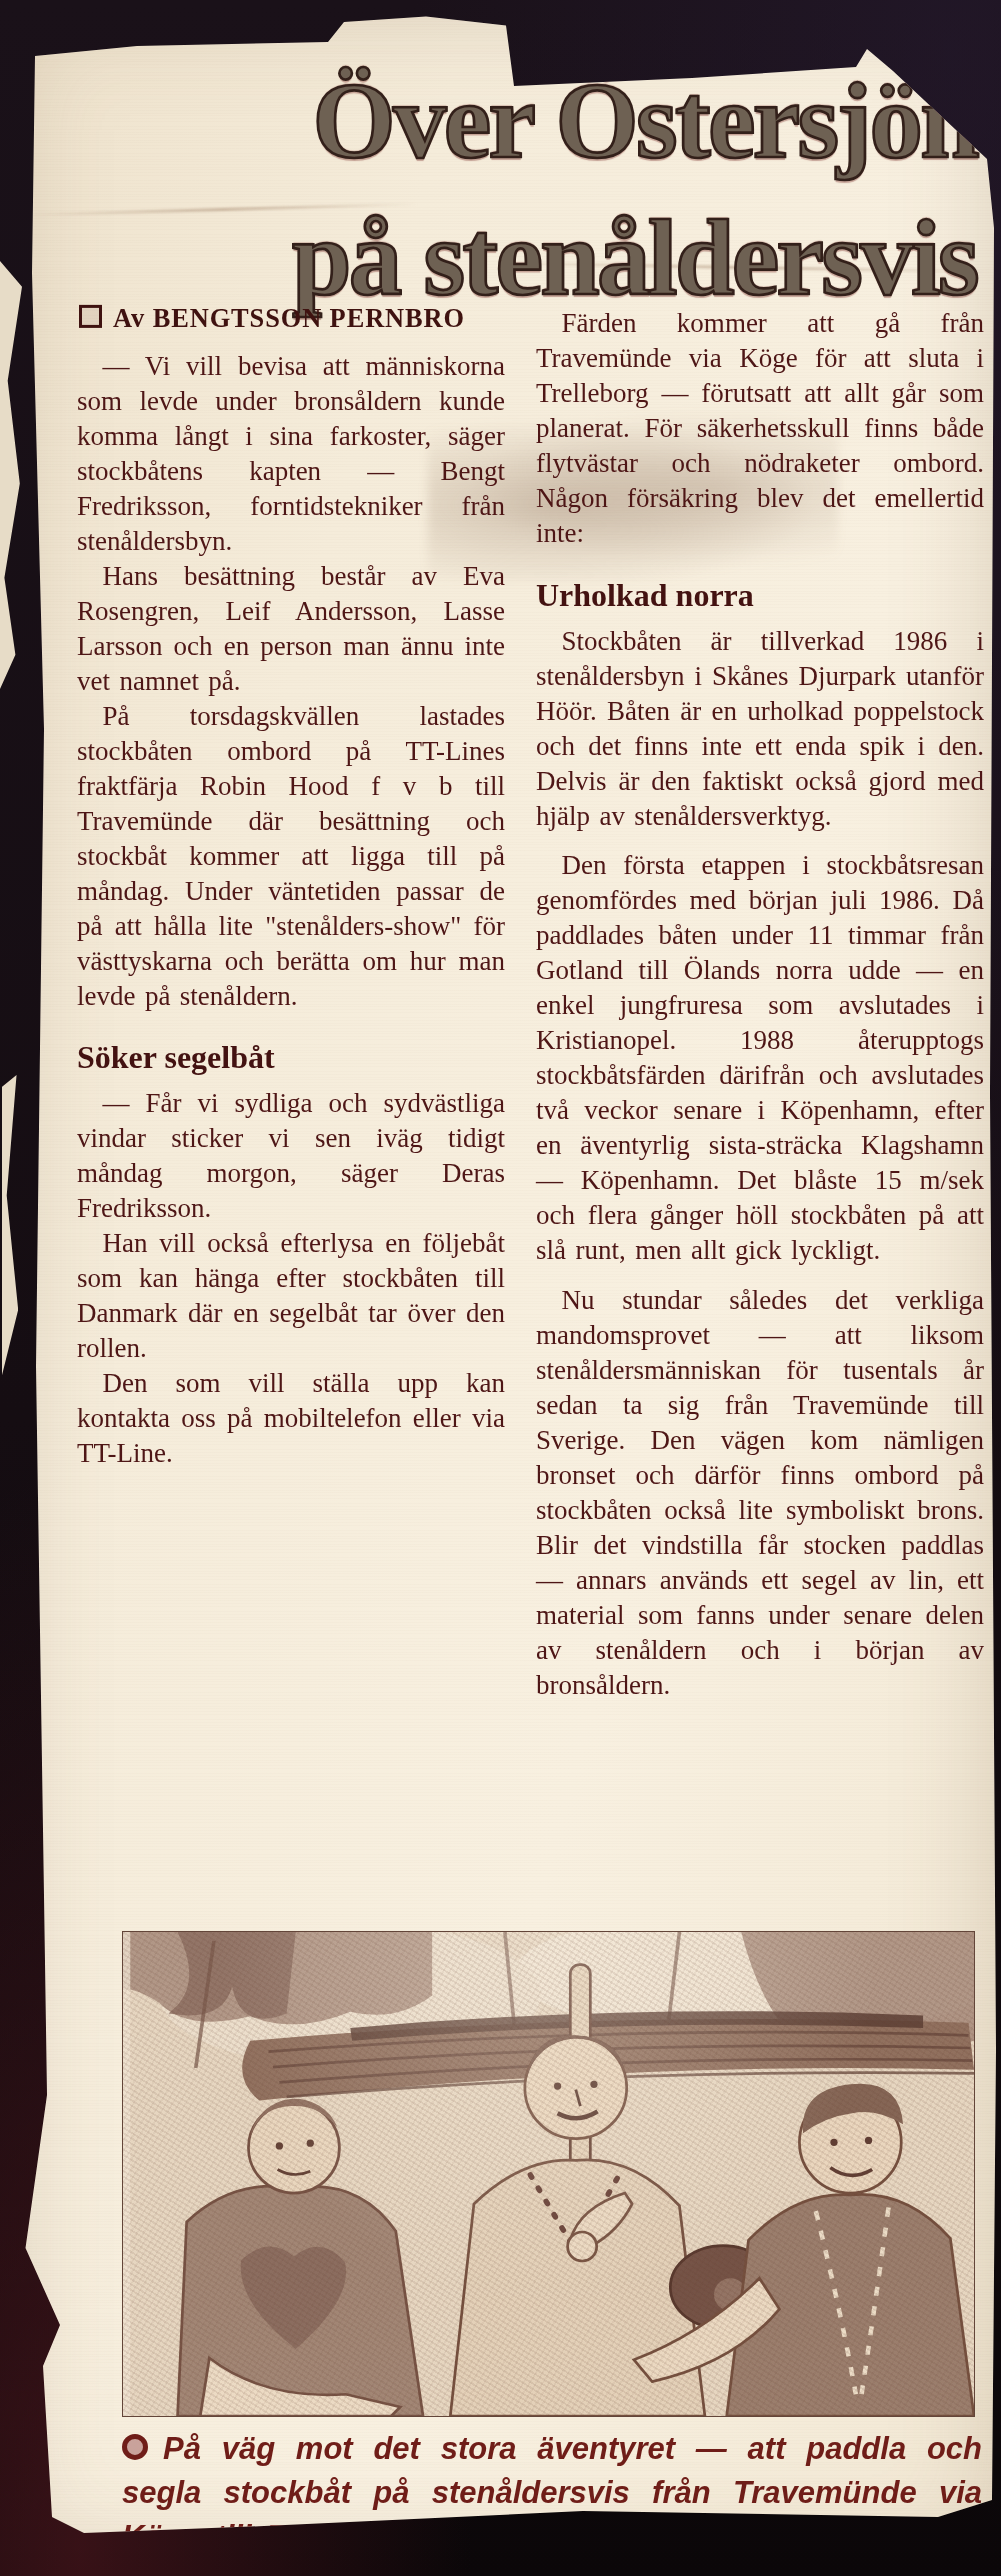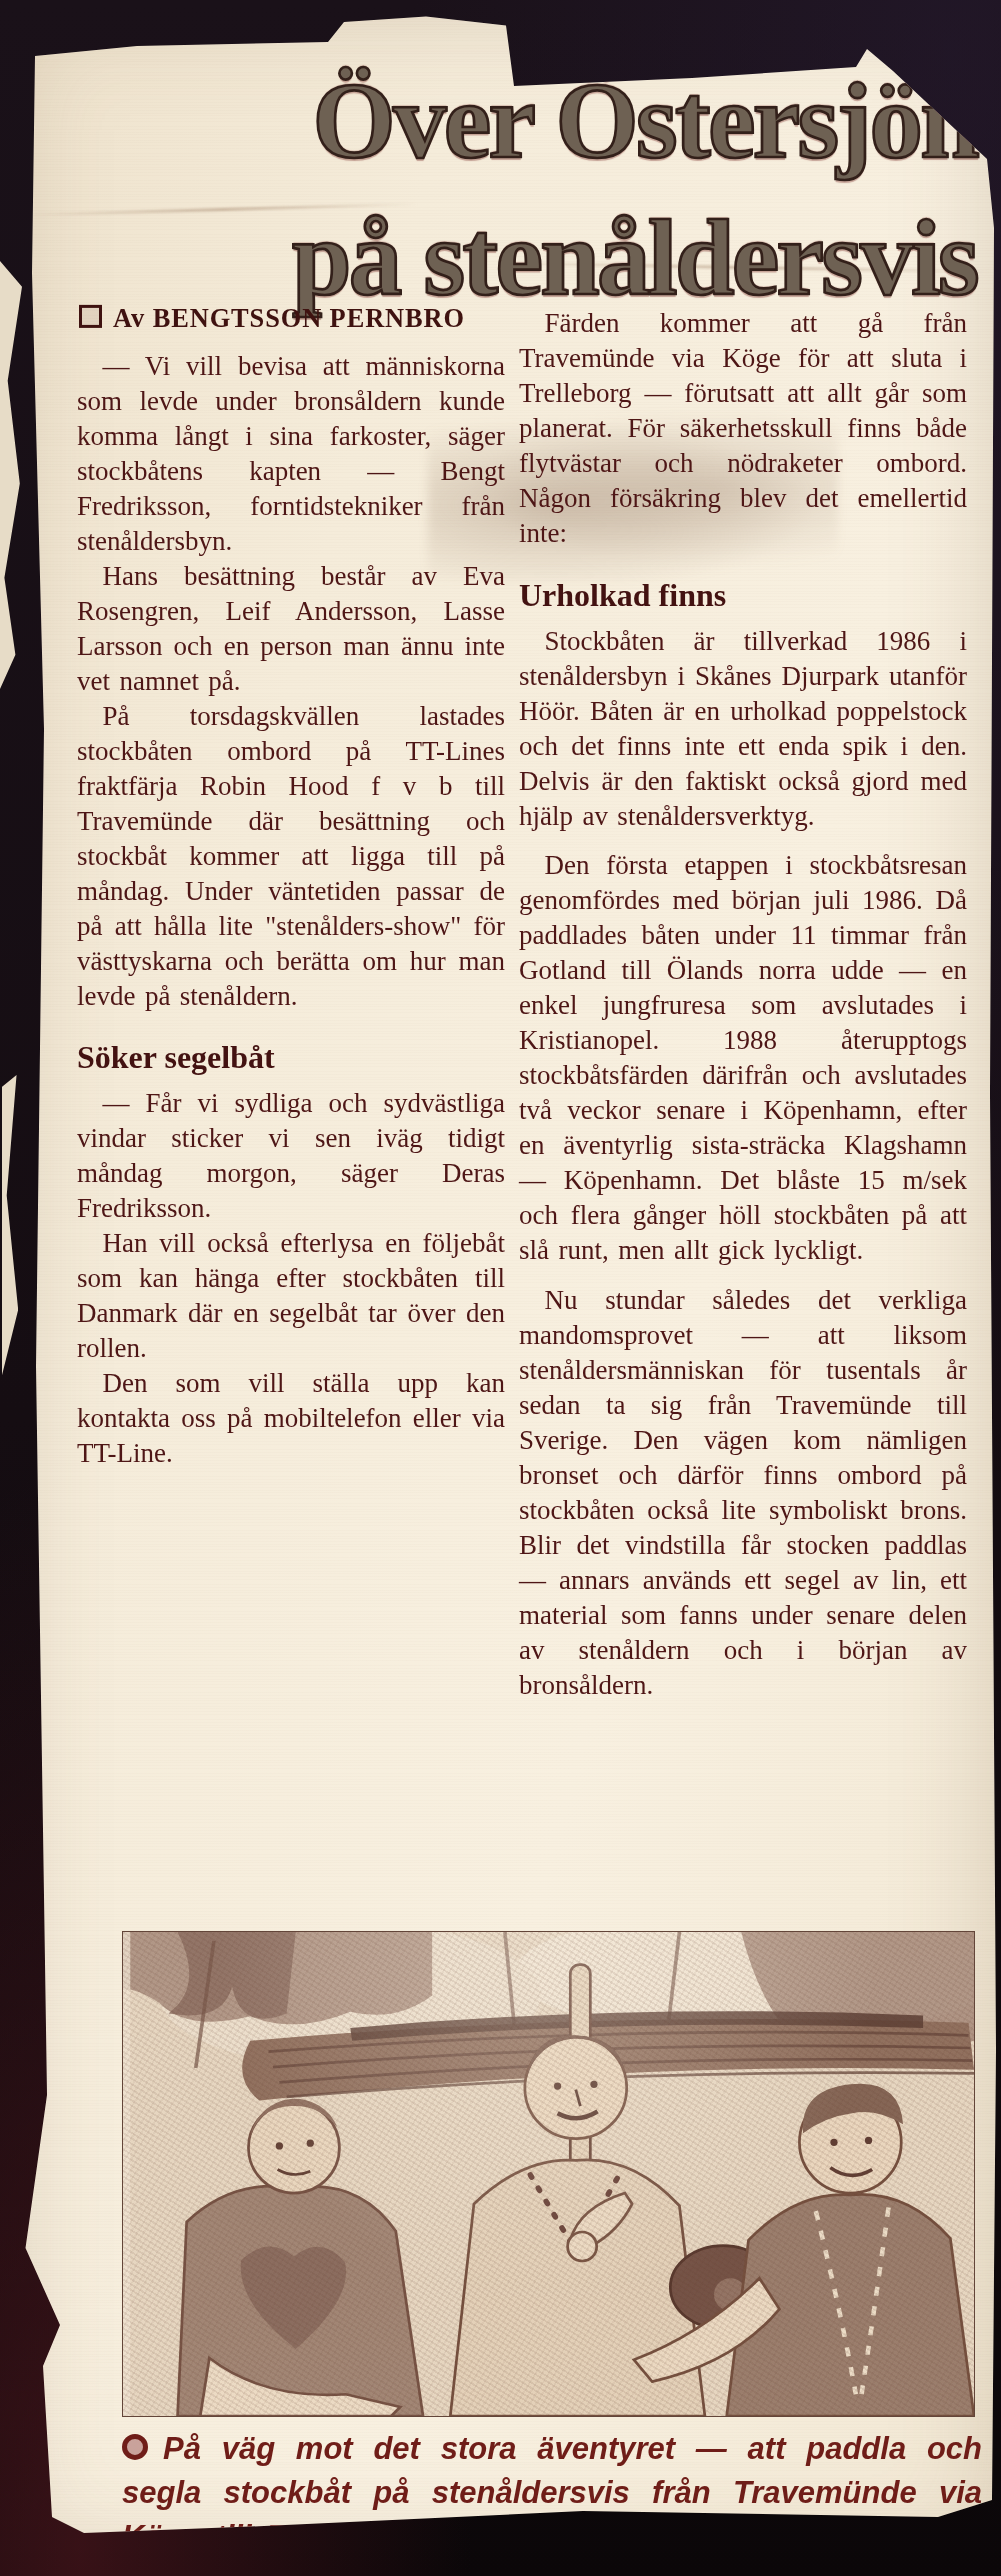--- a/index.html
+++ b/index.html
@@ -55,21 +55,21 @@
     position:absolute;left:75px;top:53px;margin:0;width:902px;
     font:bold 107px/137px "Liberation Serif", serif;
     letter-spacing:-2.7px;color:#6e6153;
     -webkit-text-stroke:2.7px #33201a;
     text-shadow:0 2.7px 0.9px rgba(110,25,22,0.35),0 -1.8px 0.9px rgba(110,25,22,0.25);
   }
   .hl-line{display:block;white-space:nowrap;text-align:right;}
   
   .col{position:absolute;color:#4e1616;}
   .col-left{left:77px;top:301px;width:428px;}
-  .col-right{left:519px;top:306px;width:448px;}
+  .col-right{left:536px;top:306px;width:448px;}
   .byline{
     font:bold 26.4px/35px "Liberation Serif", serif;
     color:#3f1210;letter-spacing:0.9px;margin:0 0 12.8px 0;
   }
   .byline-square{
     display:inline-block;width:17.3px;height:17.3px;margin:0 11px 0 1.8px;
     border:3.6px solid #3f1210;background:rgba(63,18,16,0.08);
     transform:translateY(0.9px);
   }
   p{margin:0;text-align:justify;}
@@ -143,21 +143,21 @@
       <p class="body-p">Hans besättning består av Eva Rosengren, Leif Andersson, Lasse Larsson och en person man ännu inte vet namnet på.</p>
       <p class="body-p">På torsdagskvällen lastades stockbåten ombord på TT-Lines fraktfärja Robin Hood f v b till Travemünde där besättning och stockbåt kommer att ligga till på måndag. Under väntetiden passar de på att hålla lite "stenålders-show" för västtyskarna och berätta om hur man levde på stenåldern.</p>
       <h2 class="subhead">Söker segelbåt</h2>
       <p class="body-p">— Får vi sydliga och sydvästliga vindar sticker vi sen iväg tidigt måndag morgon, säger Deras Fredriksson.</p>
       <p class="body-p">Han vill också efterlysa en följebåt som kan hänga efter stockbåten till Danmark där en segelbåt tar över den rollen.</p>
       <p class="body-p">Den som vill ställa upp kan kontakta oss på mobiltelefon eller via TT-Line.</p>
     </div>
 
     <div class="col col-right">
       <p class="body-p">Färden kommer att gå från Travemünde via Köge för att sluta i Trelleborg — förutsatt att allt går som planerat. För säkerhetsskull finns både flytvästar och nödraketer ombord. Någon försäkring blev det emellertid inte:</p>
-      <h2 class="subhead">Urholkad finns</h2>
+      <h2 class="subhead">Urholkad norra</h2>
       <p class="body-p">Stockbåten är tillverkad 1986 i stenåldersbyn i Skånes Djurpark utanför Höör. Båten är en urholkad poppelstock och det finns inte ett enda spik i den. Delvis är den faktiskt också gjord med hjälp av stenåldersverktyg.</p>
       <p class="body-p sp">Den första etappen i stockbåtsresan genomfördes med början juli 1986. Då paddlades båten under 11 timmar från Gotland till Ölands norra udde — en enkel jungfruresa som avslutades i Kristianopel. 1988 återupptogs stockbåtsfärden därifrån och avslutades två veckor senare i Köpenhamn, efter en äventyrlig sista-sträcka Klagshamn — Köpenhamn. Det blåste 15 m/sek och flera gånger höll stockbåten på att slå runt, men allt gick lyckligt.</p>
       <p class="body-p sp">Nu stundar således det verkliga mandomsprovet — att liksom stenåldersmänniskan för tusentals år sedan ta sig från Travemünde till Sverige. Den vägen kom nämligen bronset och därför finns ombord på stockbåten också lite symboliskt brons. Blir det vindstilla får stocken paddlas — annars används ett segel av lin, ett material som fanns under senare delen av stenåldern och i början av bronsåldern.</p>
     </div>
 
     <div class="photo">
       <svg viewBox="0 0 936 534" preserveAspectRatio="none">
         <rect width="936" height="534" fill="#e9dcc6"></rect>
         <ellipse cx="700" cy="45" rx="270" ry="70" fill="#f3ead8"></ellipse>
         <ellipse cx="250" cy="70" rx="210" ry="80" fill="#efe5d2"></ellipse>

